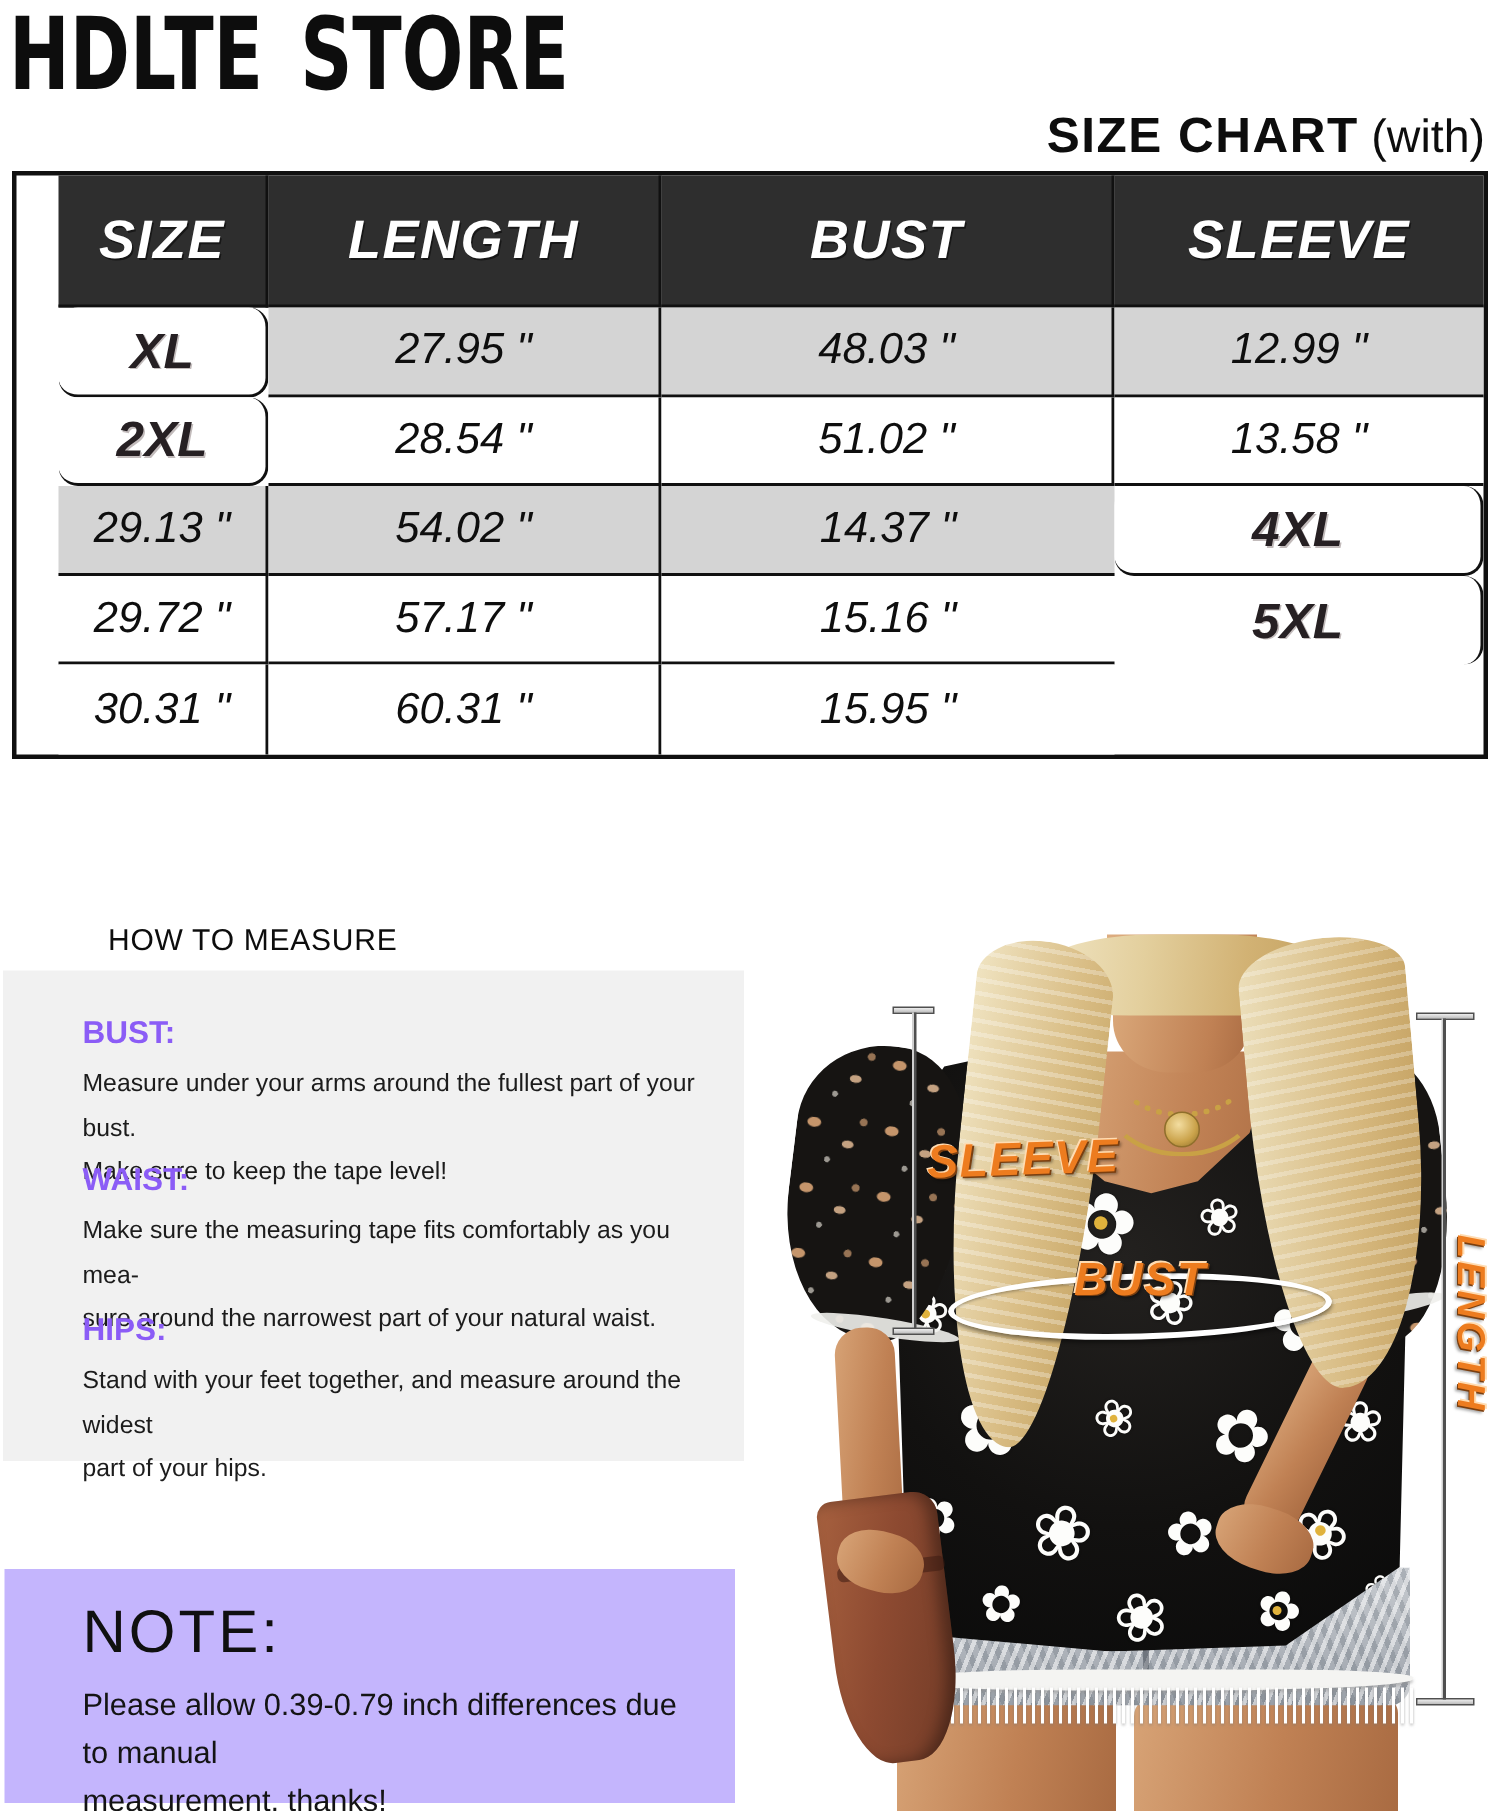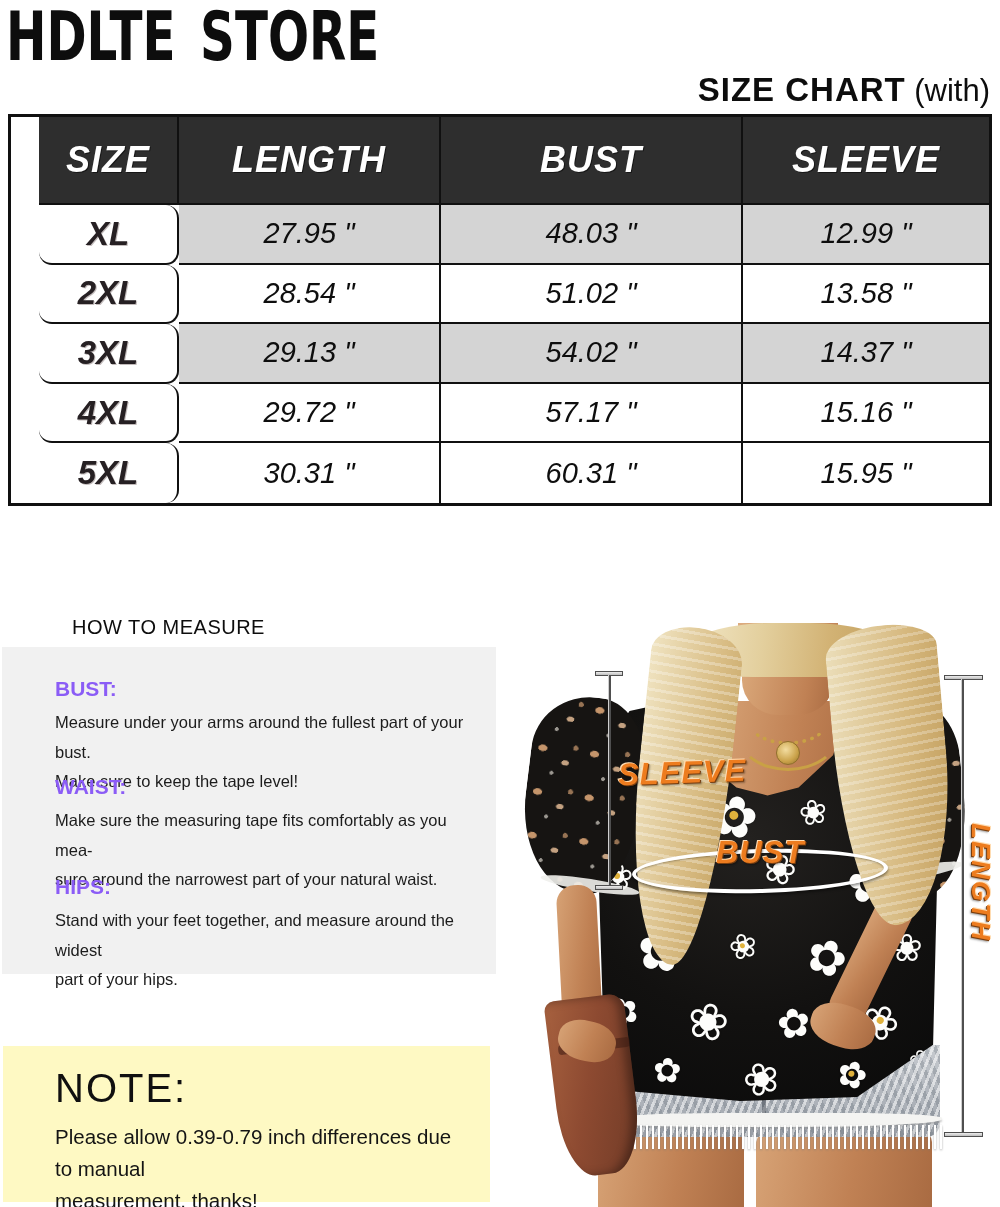--- a/index.html
+++ b/index.html
@@ -65,21 +65,21 @@
   .m-section { position:absolute; left:53px; width:430px; }
   .m-section .m-label { font-size:21px; font-weight:bold; color:#8b5cf6; margin-bottom:7px; }
   .m-section .m-text { font-size:16.5px; line-height:1.8; color:#1c1c1c; white-space:pre-line; }
   .m-bust  { top:30px; }
   .m-waist { top:128px; }
   .m-hips  { top:228px; }
 
   
   .note-panel {
     position:absolute; left:3px; top:1045px; width:487px; height:156px;
-    background:#fef9c3;
+    background:#c4b5fd;
   }
   .note-label { position:absolute; left:52px; top:20px; font-size:40px; font-weight:400; letter-spacing:2px; color:#101010; }
   .note-text  { position:absolute; left:52px; top:75px; width:400px; font-size:20.5px; line-height:1.55; color:#141414; white-space:pre-line; }
 
   
   .photo { position:absolute; left:500px; top:612px; width:500px; height:595px; }
   .photo * { position:absolute; }
 
   .skin { background:linear-gradient(100deg,#d7a376 0%, #c08154 55%, #a96b42 100%); }
 
@@ -206,21 +206,20 @@
     <div class="cell size-col">XL</div>
     <div class="cell val row-shaded">27.95 "</div>
     <div class="cell val row-shaded">48.03 "</div>
     <div class="cell val row-shaded last-col">12.99 "</div>
 
     <div class="cell size-col">2XL</div>
     <div class="cell val">28.54 "</div>
     <div class="cell val">51.02 "</div>
     <div class="cell val last-col">13.58 "</div>
 
-    <div class="cell size-col">3XL</div>
     <div class="cell val row-shaded">29.13 "</div>
     <div class="cell val row-shaded">54.02 "</div>
     <div class="cell val row-shaded last-col">14.37 "</div>
 
     <div class="cell size-col">4XL</div>
     <div class="cell val">29.72 "</div>
     <div class="cell val">57.17 "</div>
     <div class="cell val last-col">15.16 "</div>
 
     <div class="cell size-col last-row">5XL</div>

